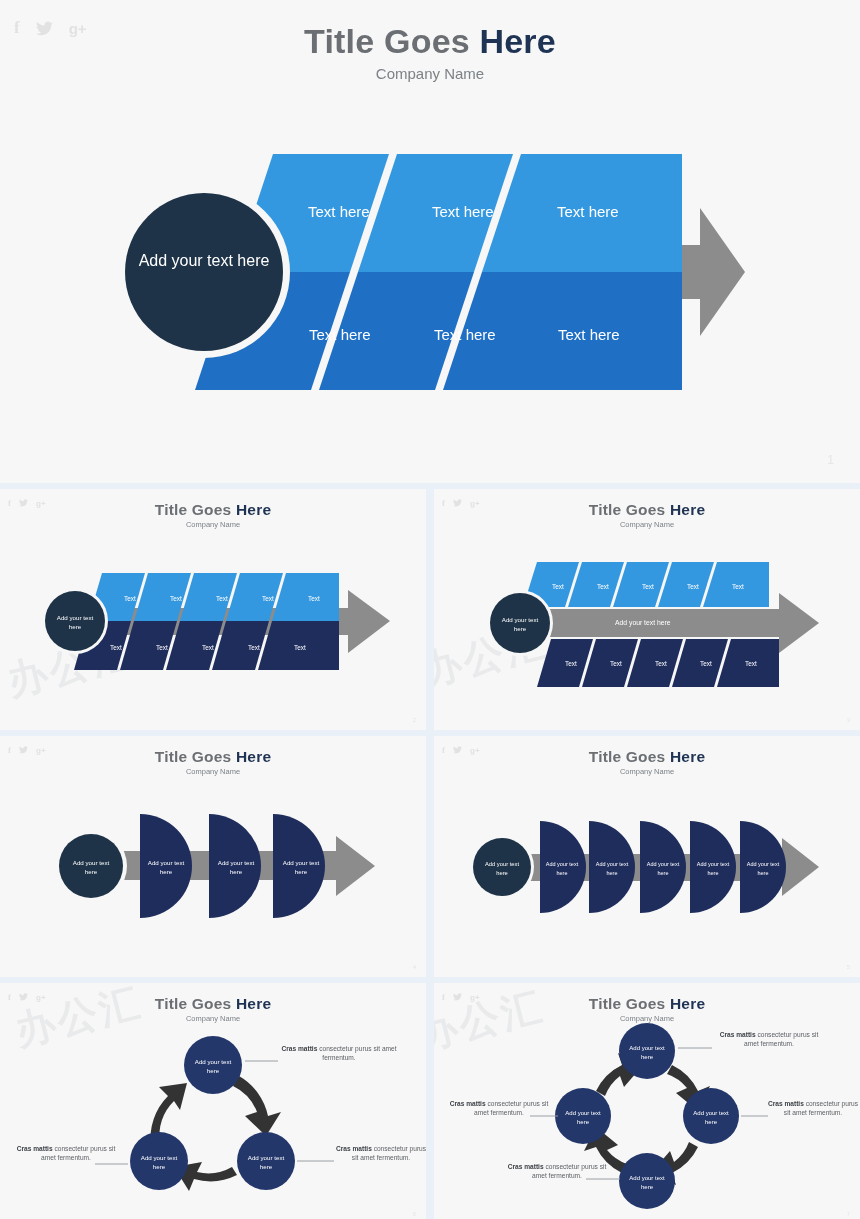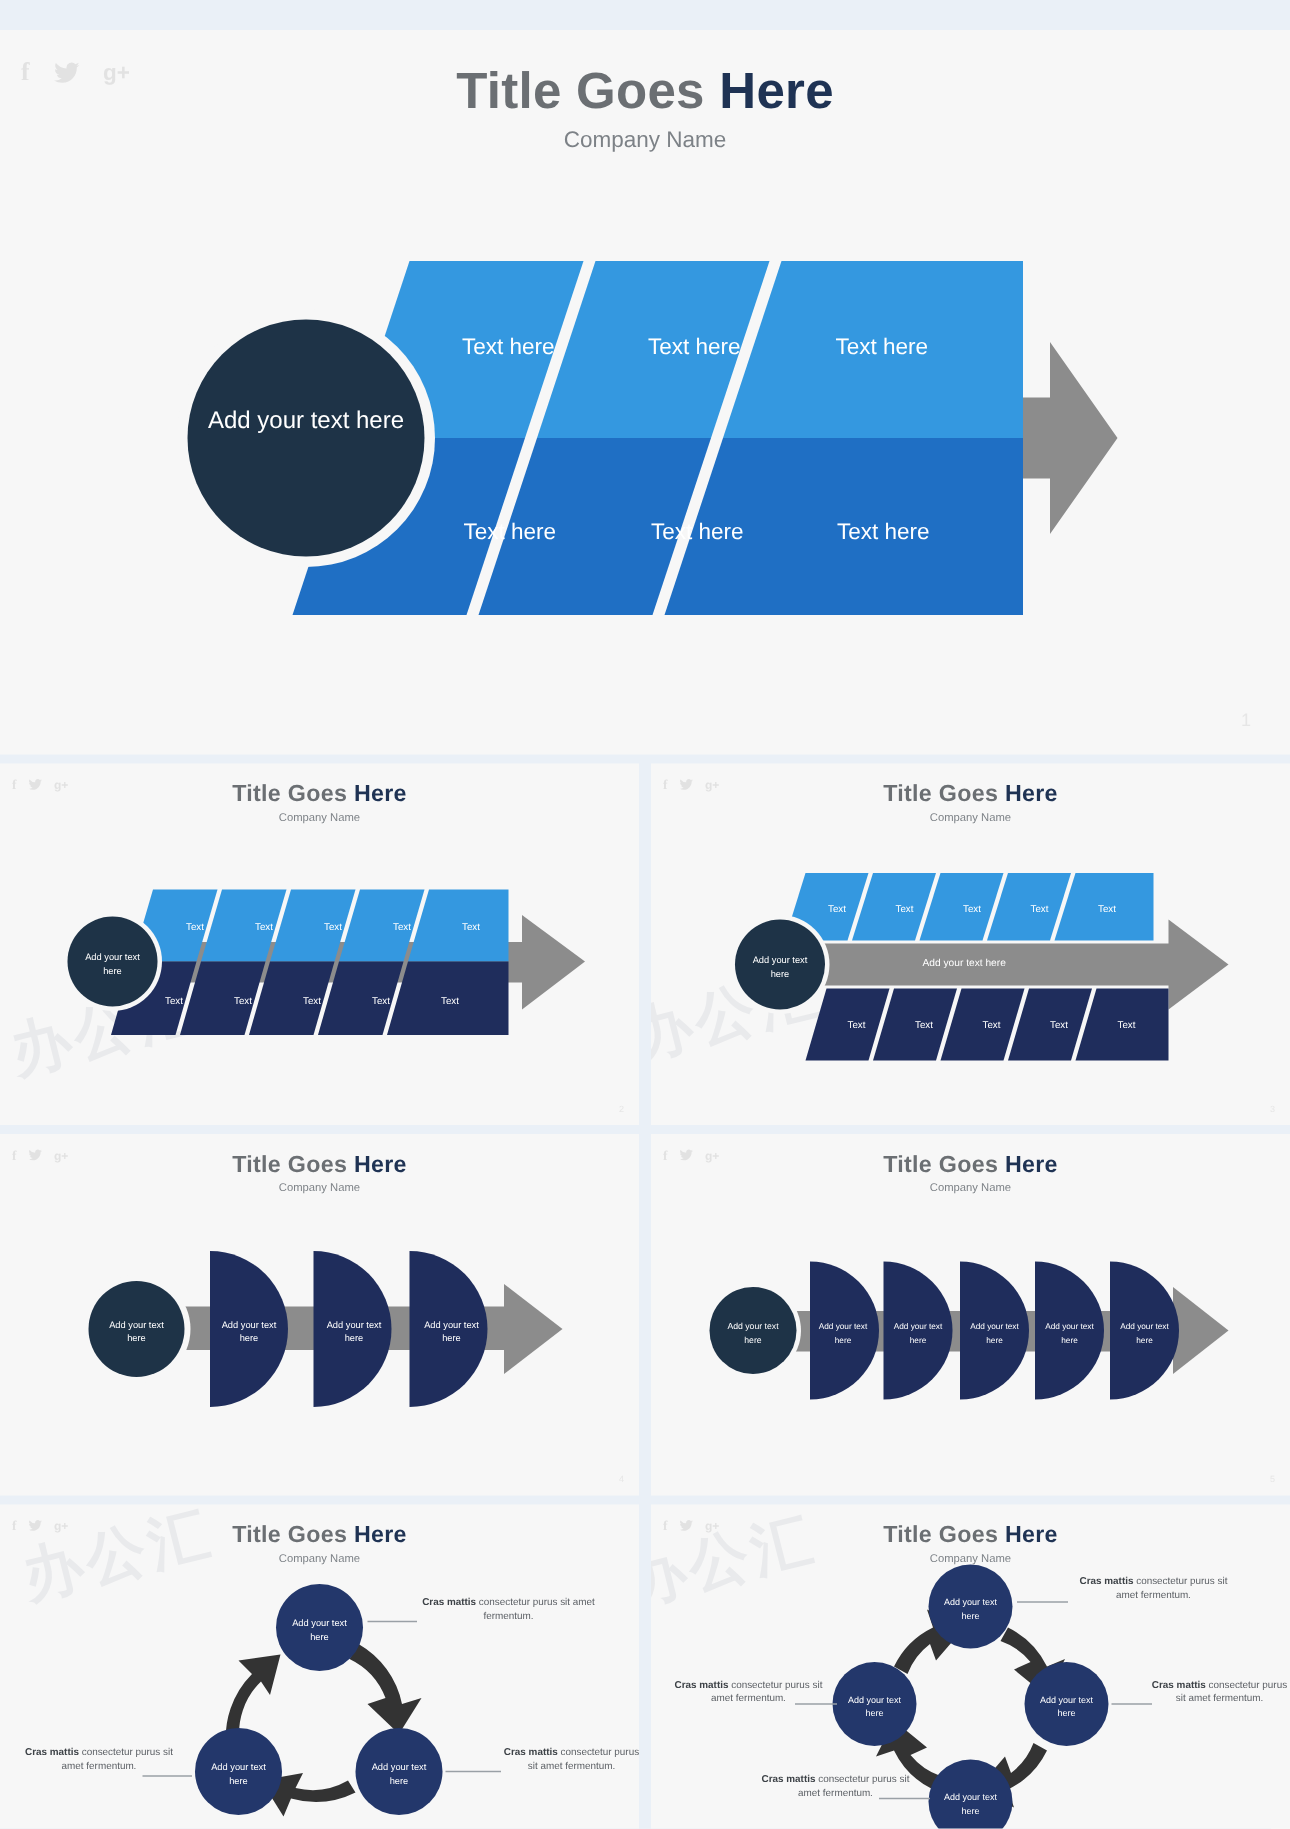--- a/index.html
+++ b/index.html
@@ -2,21 +2,21 @@
 <html><head>
 <meta charset="utf-8">
 <style>
   * { box-sizing: border-box; margin: 0; padding: 0; }
   html, body {
     width: 860px; height: 1219px;
     background: #eaf0f7;
     font-family: "Liberation Sans", sans-serif;
     overflow: hidden;
   }
-  .page { position: relative; width: 860px; height: 1179px; margin-top: 20px; }
+  .page { position: relative; width: 860px; height: 1179px; }
 
   
   .slide { position: absolute; background: #f7f7f7; overflow: hidden; }
   .hero  { left: 0; top: 0; width: 860px; height: 483px; }
 
   .thumb { width: 426px; height: 241px; }
   .t1 { left: 0;   top: 489px; }
   .t2 { left: 434px; top: 489px; }
   .t3 { left: 0;   top: 736px; }
   .t4 { left: 434px; top: 736px; }

